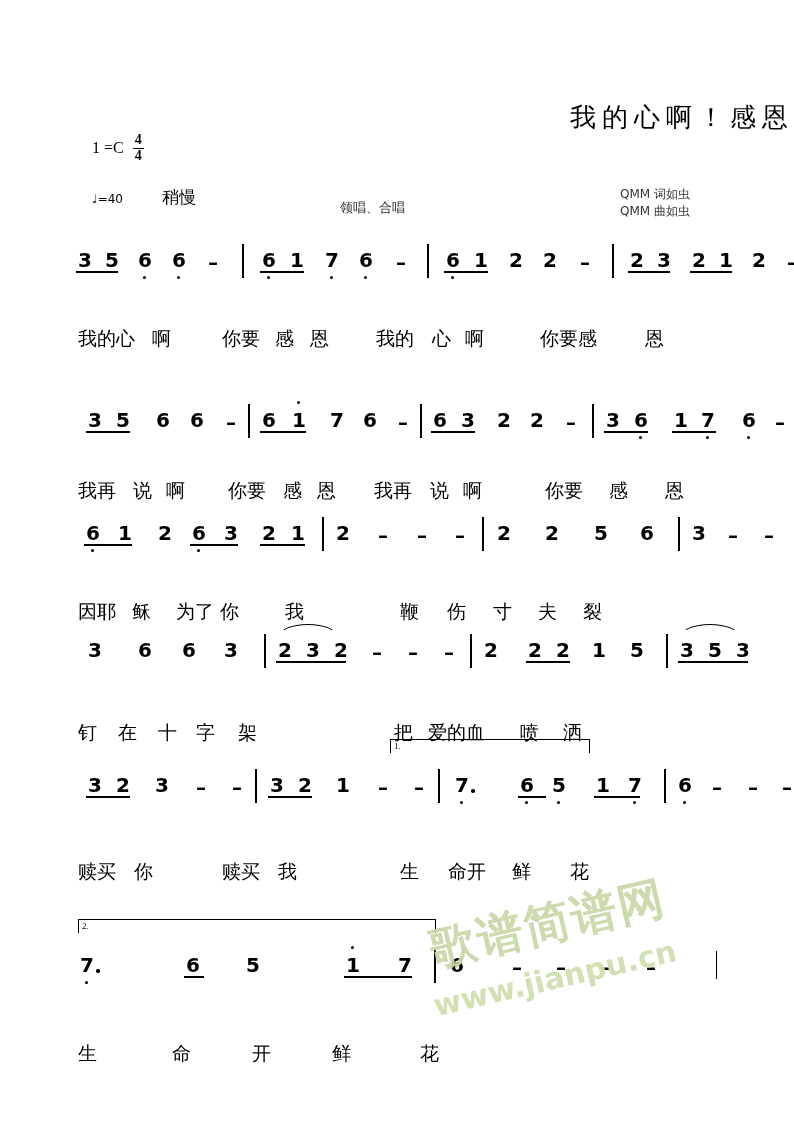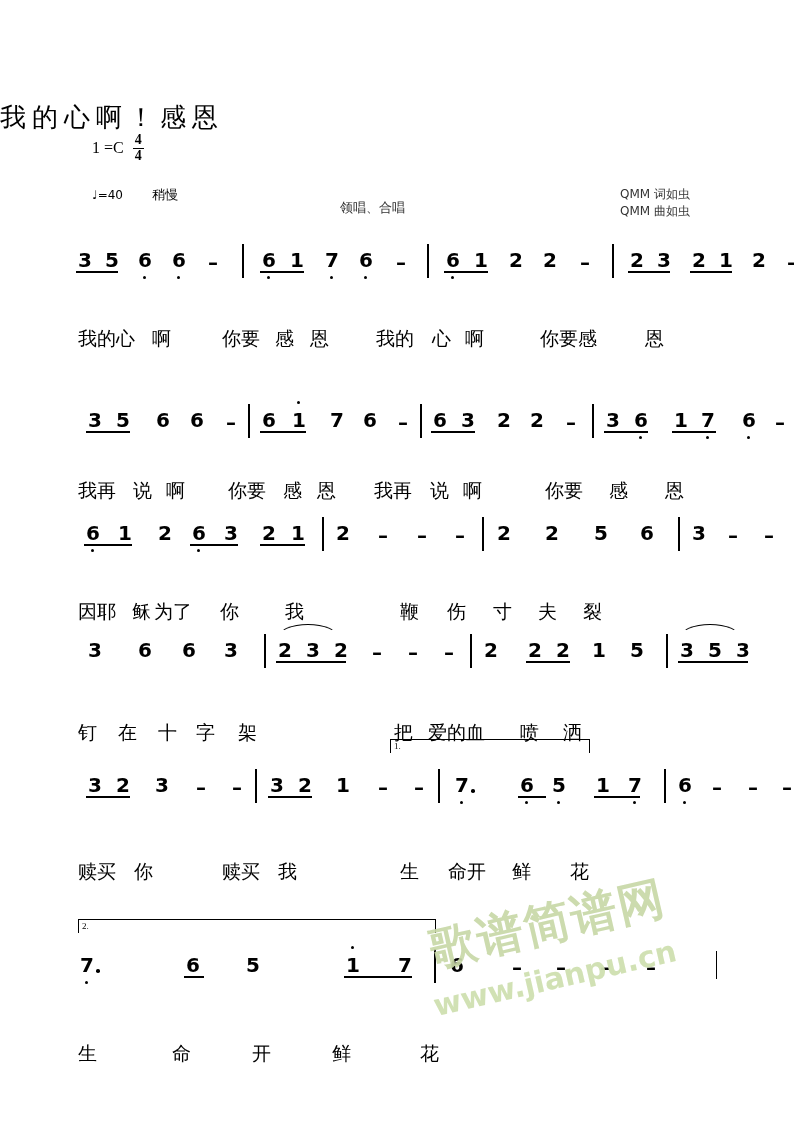--- a/index.html
+++ b/index.html
@@ -8,42 +8,42 @@
     background:#ffffff;
     font-family:"Liberation Serif", serif;
     position:relative;
     overflow:hidden;
   }
   .page{position:absolute;inset:0;}
 
   
   #title{
     position:absolute;left:0;top:100px;width:794px;
-    text-align:left;
+    text-align:right;
     font-family:Liberation Sans, sans-serif;
     font-size:26px;letter-spacing:6px;color:#000;
   }
   #keysig{
     position:absolute;left:92px;top:133px;
     font-family:"Liberation Serif", serif;
     font-size:16px;color:#000;
     display:flex;align-items:center;gap:9px;
   }
   .frac{display:inline-flex;flex-direction:column;align-items:center;
         line-height:1.05;font-weight:bold;font-size:14px;}
   .frac .num{border-bottom:1.4px solid #000;padding:0 2px;}
   .frac .den{padding:0 2px;}
 
   #tempo{
     position:absolute;left:92px;top:186px;
     font-size:13px;color:#000;
     font-family:"Liberation Serif", serif;
   }
   #tempo .bpm{font-family:"DejaVu Sans",sans-serif;font-size:12px;}
-  #tempo .cn{margin-left:26px;font-family:"DejaVu Sans",sans-serif;font-size:13px;}
+  #tempo .cn{margin-left:36px;font-family:"DejaVu Sans",sans-serif;font-size:17px;}
 
   #perf{
     position:absolute;left:340px;top:199px;
     font-family:"DejaVu Sans",sans-serif;font-size:13px;color:#333;
   }
   #credits{
     position:absolute;left:620px;top:186px;
     font-family:"DejaVu Sans",sans-serif;font-size:12px;color:#333;
     line-height:1.45;
   }
@@ -267,21 +267,21 @@
         <span class="note" style="left: 594px;">5</span>
         <span class="note" style="left: 640px;">6</span>
         <i class="bar" style="left: 678px;"></i>
         <span class="note" style="left: 692px;">3</span>
         <span class="dash" style="left: 728px;">–</span>
         <span class="dash" style="left: 764px;">–</span>
       </div>
     <div class="lyricrow" style="top:20px;" id="lr3">
         <span class="lyr" style="left: 78px;">因耶</span>
         <span class="lyr" style="left: 132px;">稣</span>
-        <span class="lyr" style="left: 154px;">为了</span>
+        <span class="lyr" style="left: 176px;">为了</span>
         <span class="lyr" style="left: 220px;">你</span>
         <span class="lyr" style="left: 285px;">我</span>
         <span class="lyr" style="left: 400px;">鞭</span>
         <span class="lyr" style="left: 447px;">伤</span>
         <span class="lyr" style="left: 493px;">寸</span>
         <span class="lyr" style="left: 538px;">夫</span>
         <span class="lyr" style="left: 583px;">裂</span>
       </div>
   </div>
 

